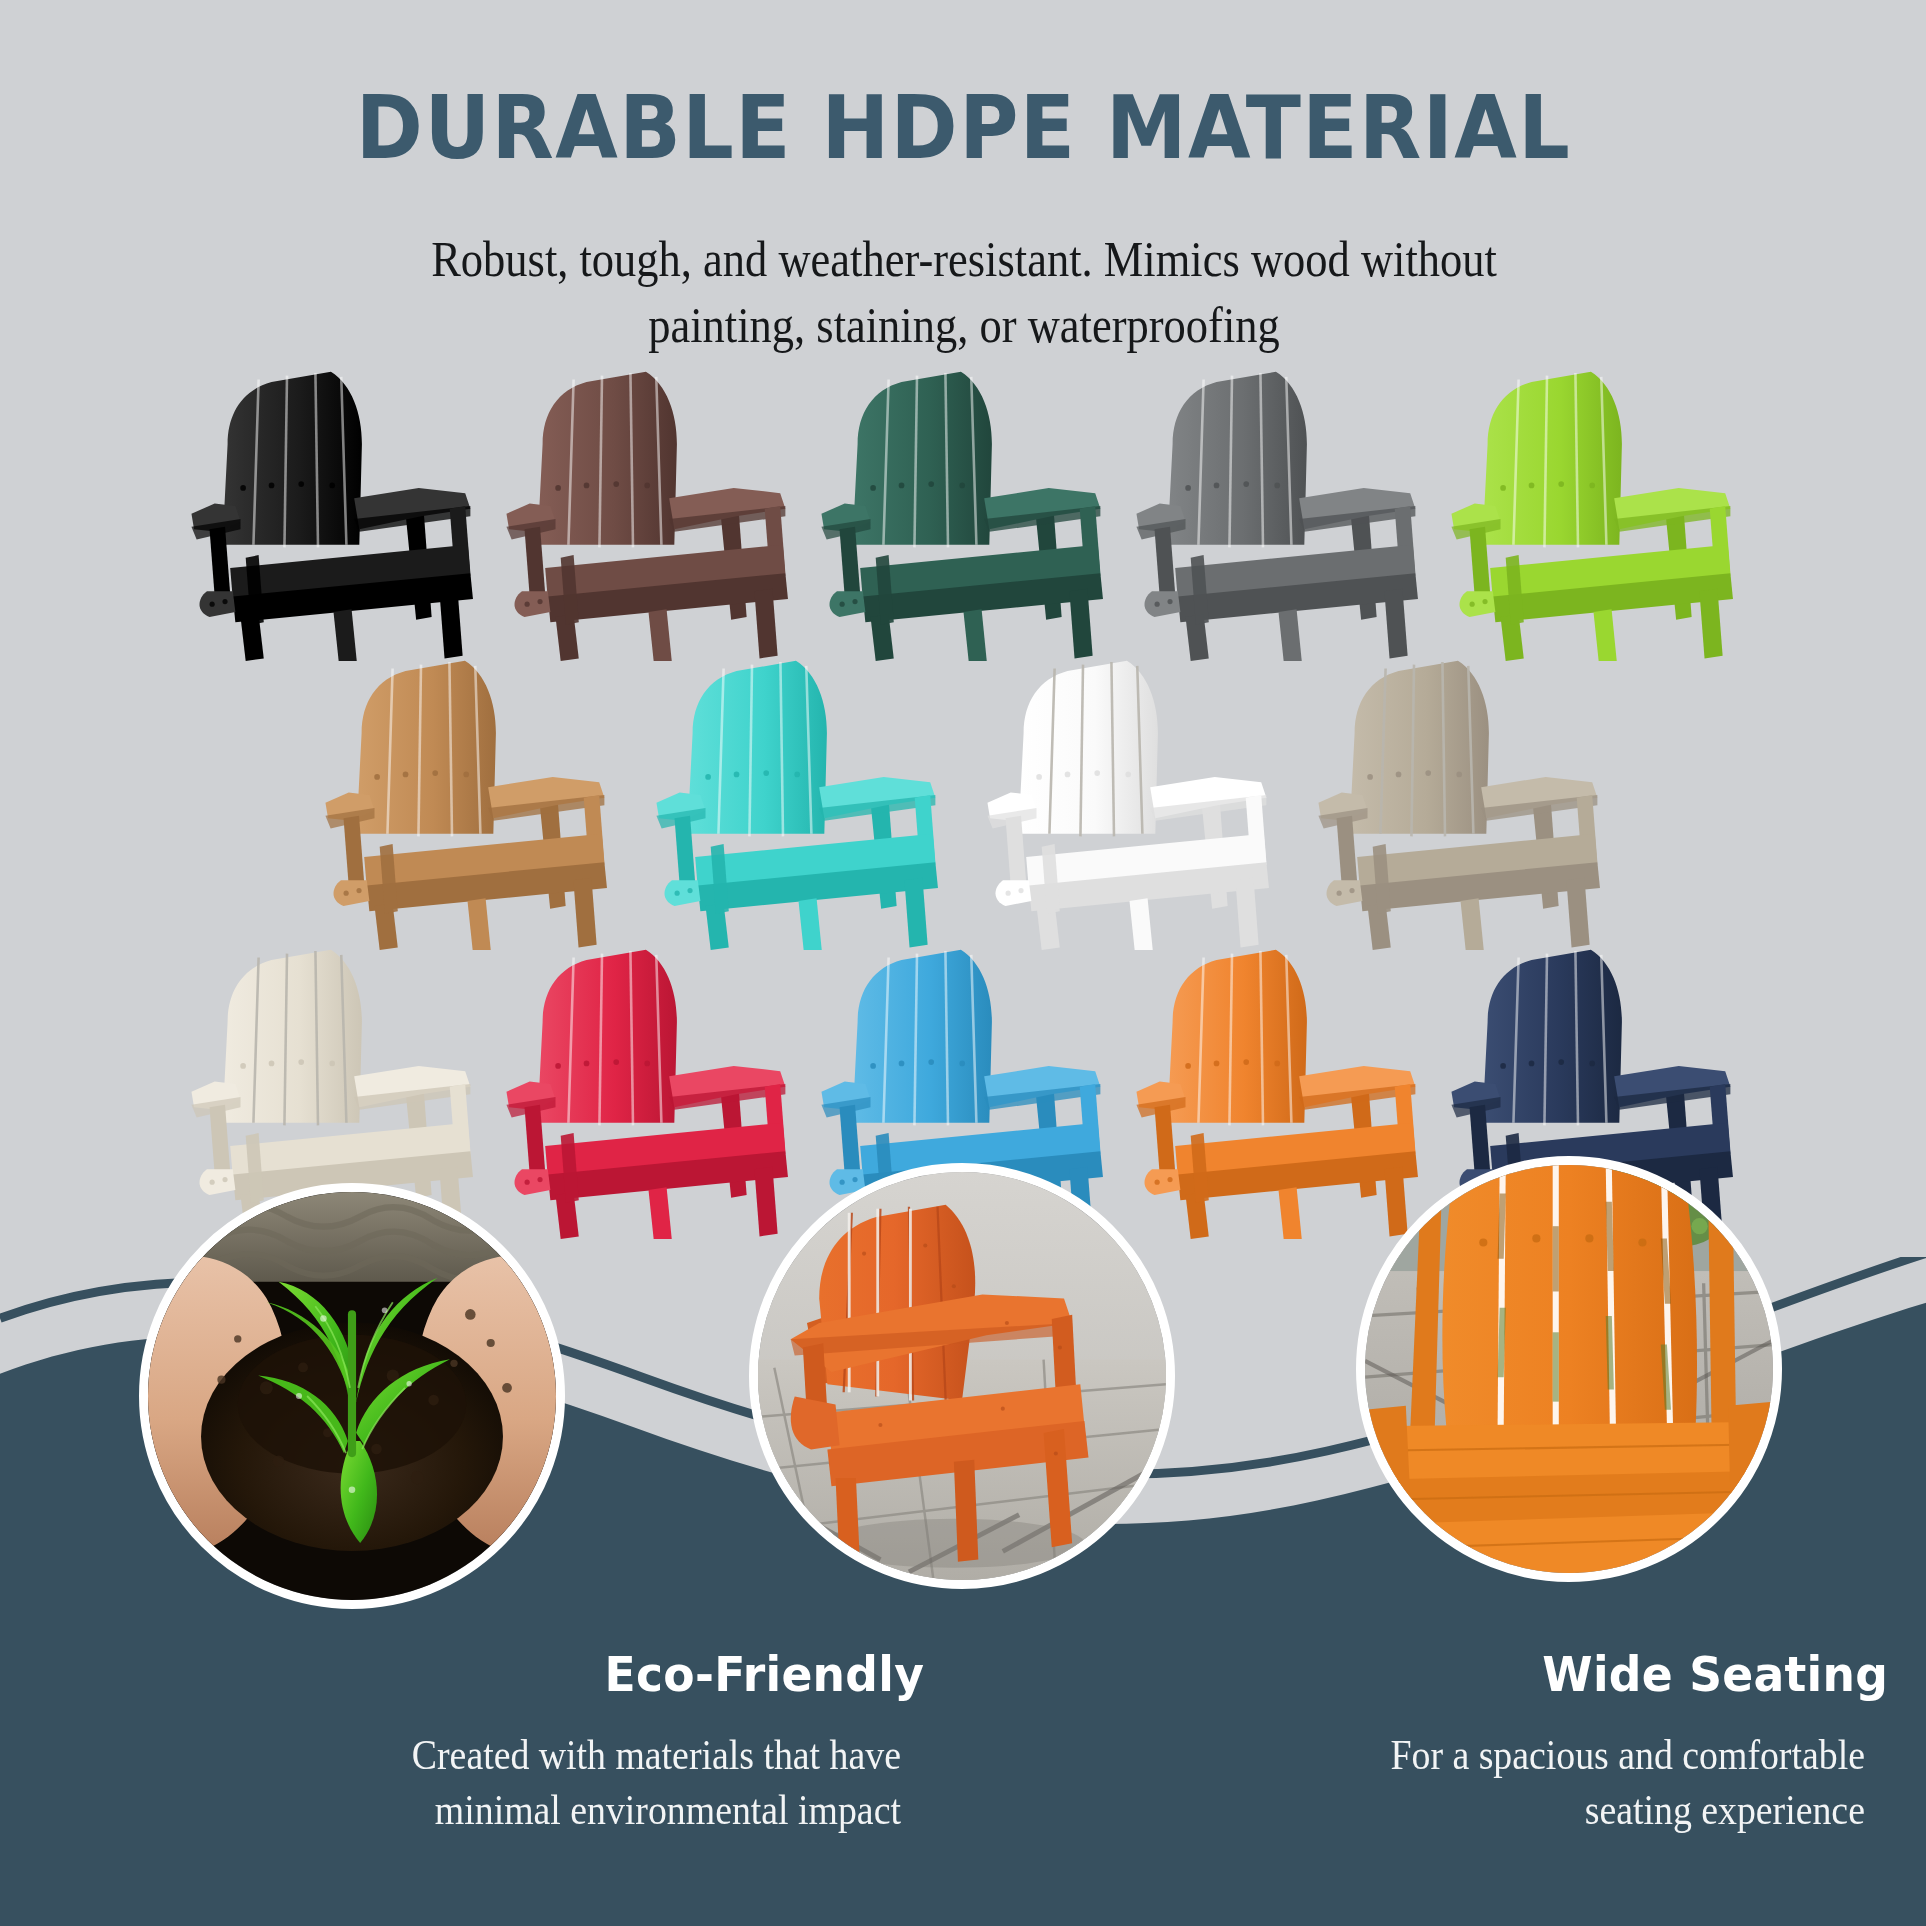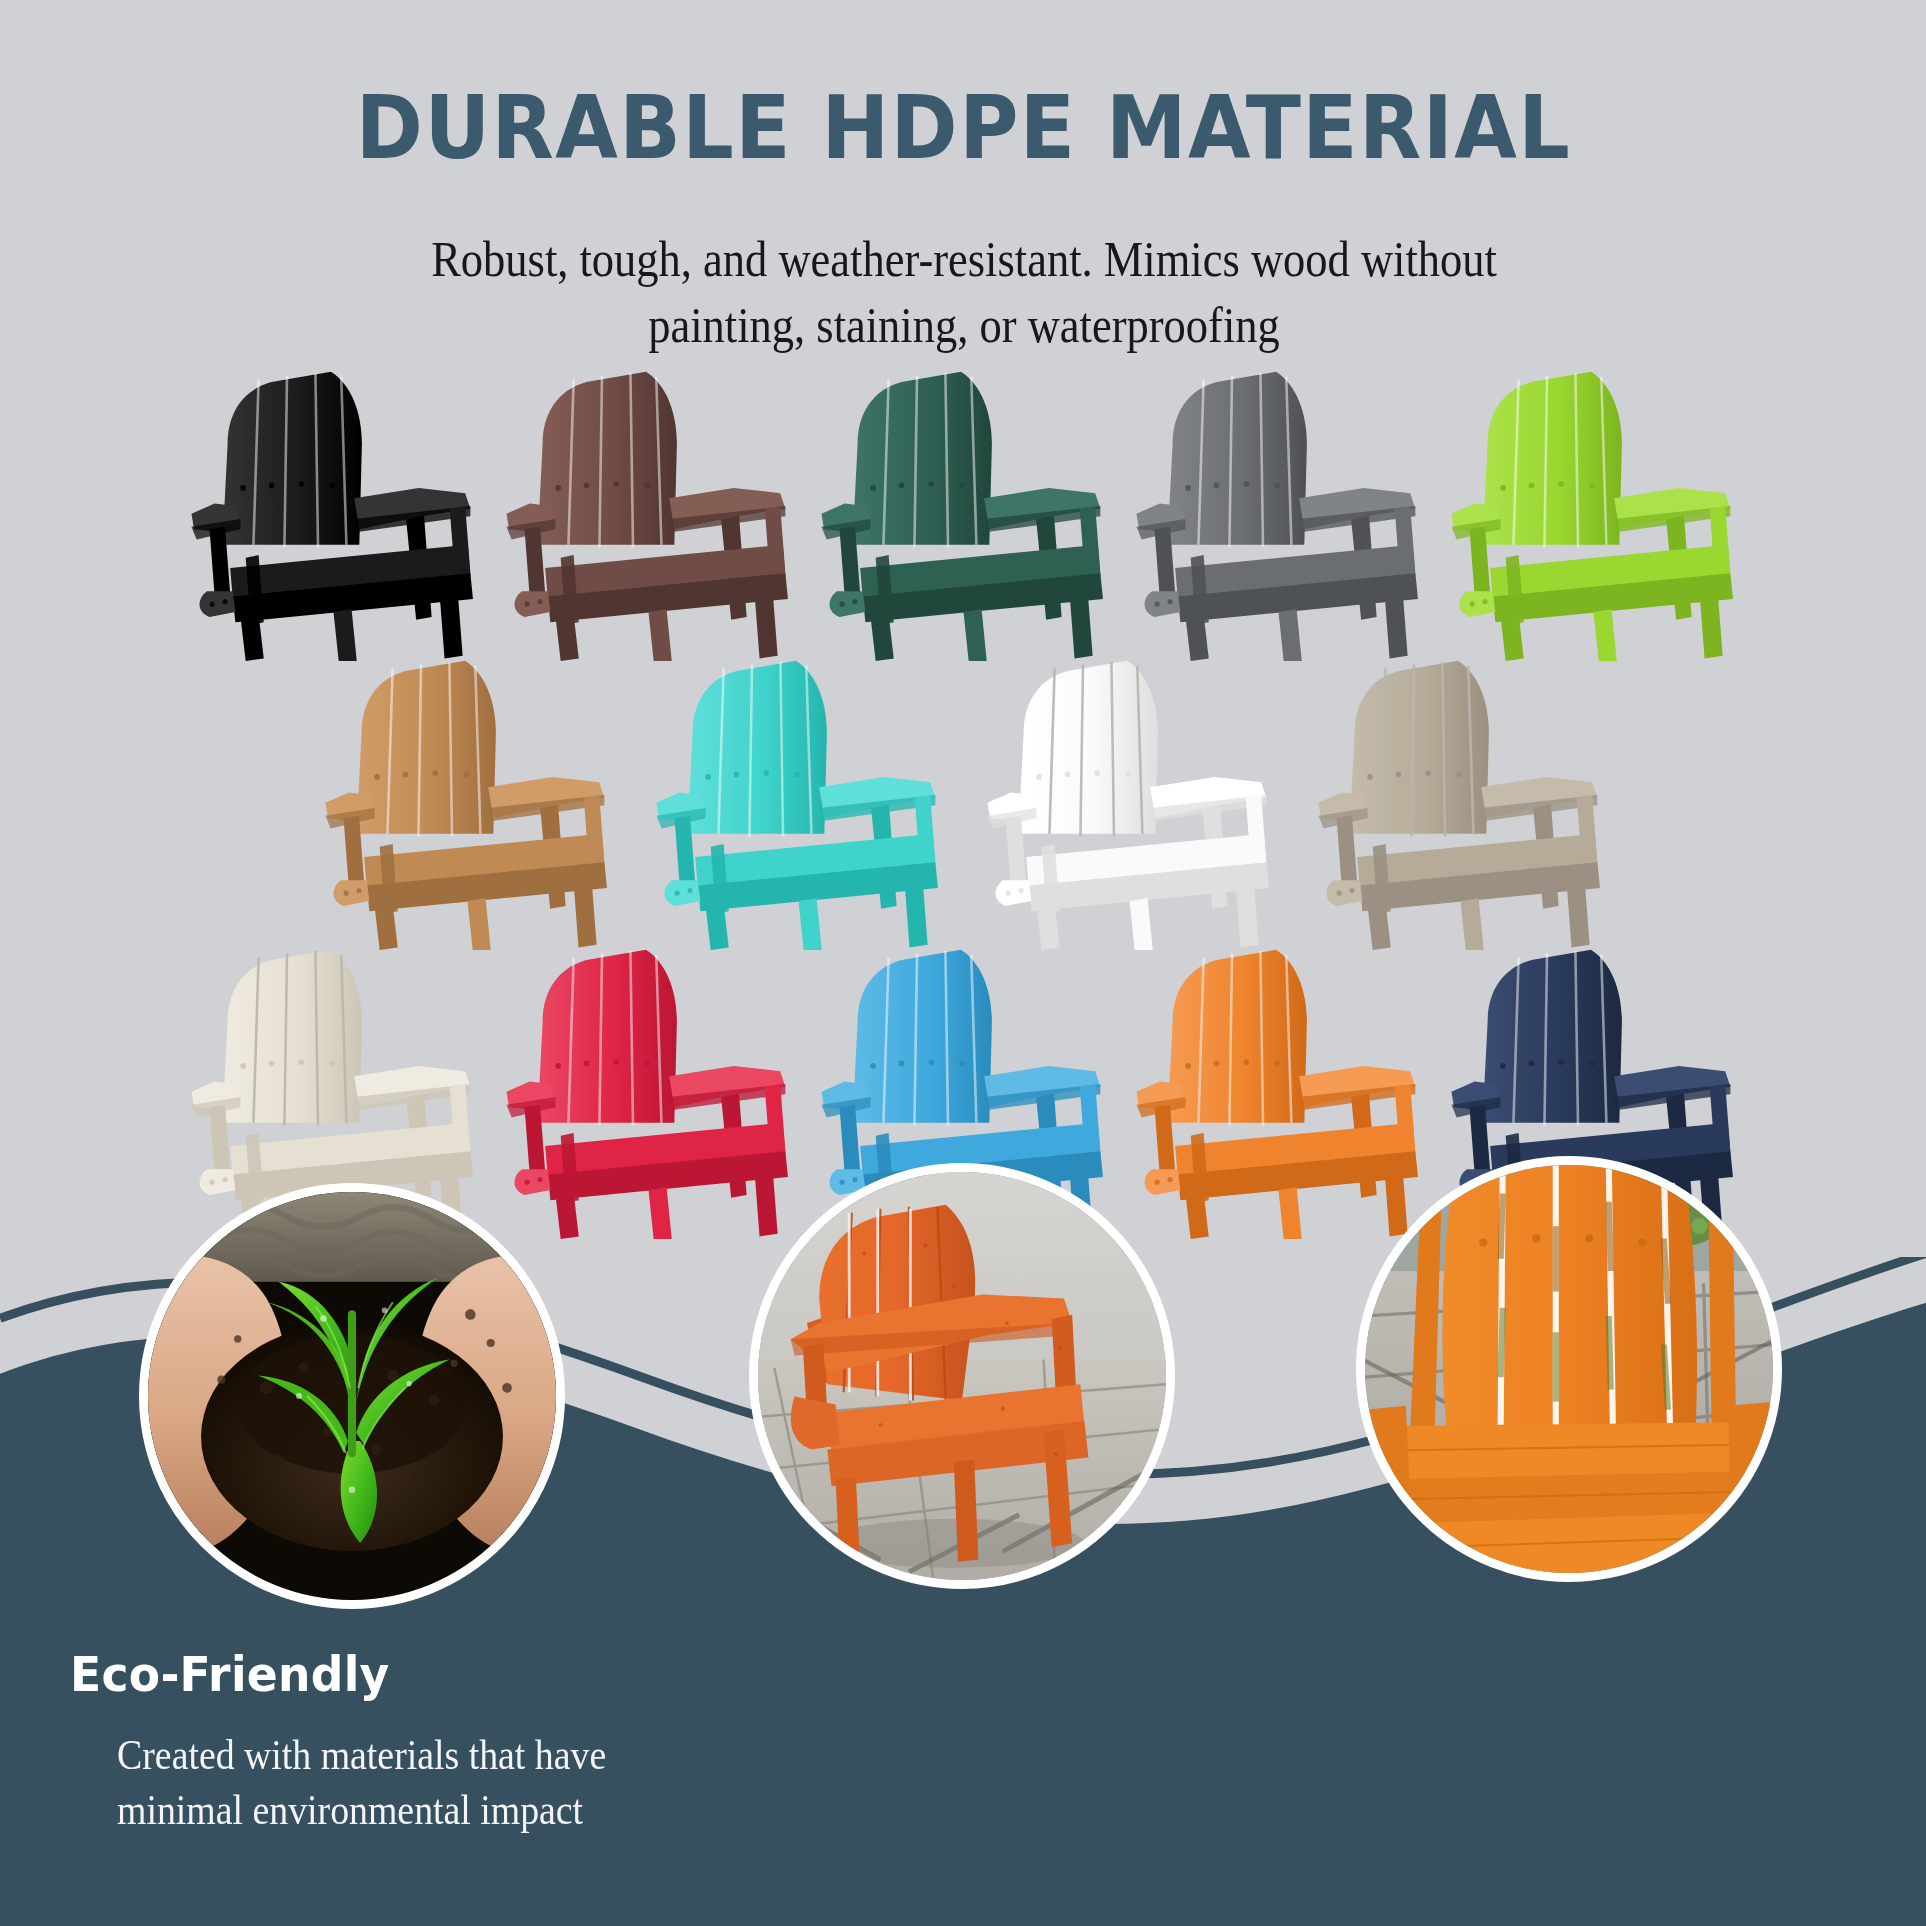--- a/index.html
+++ b/index.html
@@ -72,21 +72,21 @@
     background:#8a8d90;
     pointer-events:auto;
   }
   .c1 { left:139px; top:1183px; }
   .c2 { left:749px; top:1163px; }
   .c3 { left:1356px; top:1156px; }
   .circle svg { width:100%; height:100%; display:block; }
 
   
   .features { position:absolute; left:0; top:1646px; width:1927px; display:flex; }
-  .feature { flex:1 1 0; text-align:left; padding:0 23px; }
+  .feature { flex:1 1 0; text-align:right; padding:0 16px; }
   .feature h3 {
     font-family:"DejaVu Sans", sans-serif;
     font-weight:700;
     font-size:48px;
     color:#ffffff;
     letter-spacing:0.3px;
     margin-bottom:26px;
     transform:scaleX(0.95);
   }
   .feature p {
@@ -1153,16 +1153,23 @@
   </div>
 
   <div class="features">
     <div class="feature">
       <h3>Eco-Friendly</h3>
       <p>
         <span>Created with materials that have</span><br>
         <span>minimal environmental impact</span>
       </p>
     </div>
+    <div class="feature">
+      <h3>Wide Seating</h3>
+      <p>
+        <span>For a spacious and comfortable</span><br>
+        <span>seating experience</span>
+      </p>
+    </div>
   </div>
 
 </div>
 
 
 </body></html>

